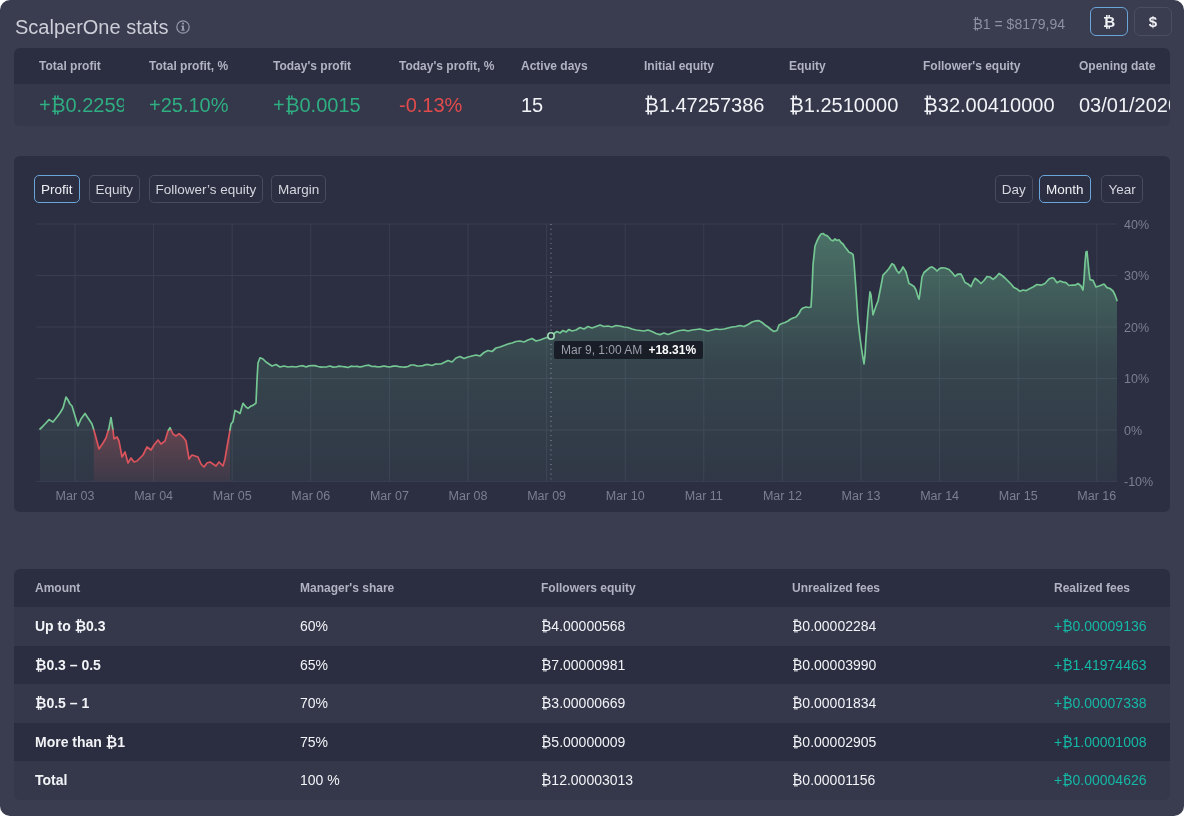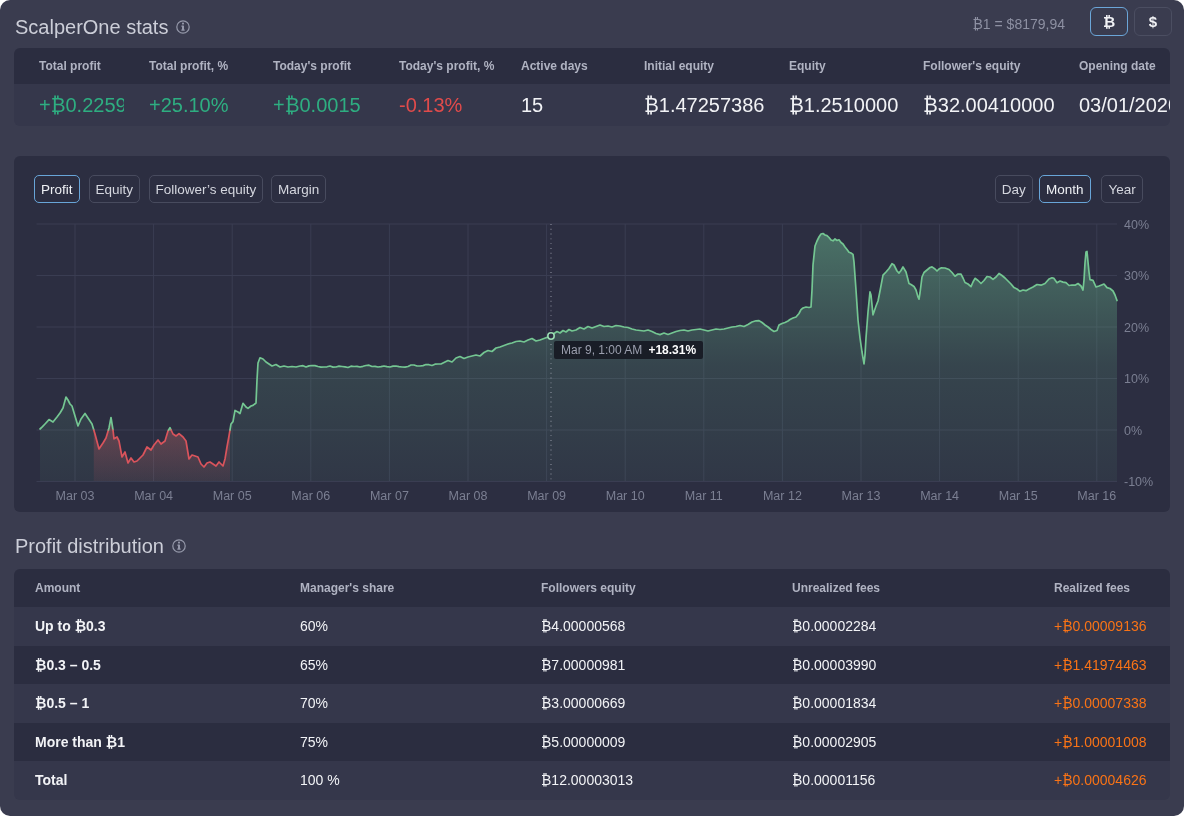--- a/index.html
+++ b/index.html
@@ -25,21 +25,21 @@
 .tooltip { position:absolute; left:540px; top:185px; height:18px; background:rgba(23,26,36,.93); border-radius:2px; display:flex; align-items:center; padding:0 7px; font-size:12px; white-space:nowrap; }
 .tooltip .t1 { color:#9b9fae; }
 .tooltip .t2 { color:#fdfdfe; font-weight:700; margin-left:6px; }
 .hdr2 { position:absolute; left:15px; top:534px; height:24px; }
 .dist { position:absolute; left:14px; top:569px; border-radius:6px; overflow:hidden; }
 .dist th { background:#2b2d40; height:38px; font-size:12px; font-weight:700; color:#b0b3c2; text-align:left; padding-left:21px; }
 .dist td { height:38.5px; font-size:14px; color:#f2f3f6; text-align:left; padding-left:21px; }
 .dist tr.odd td { background:#35374b; }
 .dist tr.even td { background:#2b2d40; }
 .dist td.b { font-weight:700; }
-.dist td.grn { color:#f97316; }
+.dist td.grn { color:#14b8a6; }
 </style></head>
 <body>
 <div class="page">
   <div class="hdr title">ScalperOne stats <svg width="14" height="14" viewBox="0 0 14 14" style="margin-left:8px;opacity:.9">
         <circle cx="7" cy="7" r="6.2" fill="none" stroke="#9fa3b4" stroke-width="1.2"></circle>
         <rect x="6" y="5.6" width="2" height="4.6" fill="#9fa3b4"></rect>
         <rect x="5.3" y="9.5" width="3.4" height="1.2" fill="#9fa3b4"></rect>
         <rect x="5.3" y="5.6" width="1.4" height="1.1" fill="#9fa3b4"></rect>
         <circle cx="7" cy="3.6" r="1.05" fill="#9fa3b4"></circle>
       </svg></div>
@@ -162,27 +162,20 @@
     <div class="cbtn un" style="left:257px;">Margin</div>
     <div class="cbtn un" style="left:980.7px;">Day</div>
     <div class="cbtn sel" style="left:1025px;">Month</div>
     <div class="cbtn un" style="left:1087.4px;">Year</div>
     <div class="tooltip">
         <span class="t1">Mar 9, 1:00 AM</span>
         <span class="t2">+18.31%</span>
       </div>
   </div>
 
-  <div class="hdr2 title">Profit distribution <svg width="14" height="14" viewBox="0 0 14 14" style="margin-left:8px;opacity:.9">
-        <circle cx="7" cy="7" r="6.2" fill="none" stroke="#9fa3b4" stroke-width="1.2"></circle>
-        <rect x="6" y="5.6" width="2" height="4.6" fill="#9fa3b4"></rect>
-        <rect x="5.3" y="9.5" width="3.4" height="1.2" fill="#9fa3b4"></rect>
-        <rect x="5.3" y="5.6" width="1.4" height="1.1" fill="#9fa3b4"></rect>
-        <circle cx="7" cy="3.6" r="1.05" fill="#9fa3b4"></circle>
-      </svg></div>
 
   <table class="dist">
       <colgroup>
     <col style="width:265px">
         <col style="width:241px">
         <col style="width:251px">
         <col style="width:262px">
         <col>
   </colgroup>
     <tbody>

